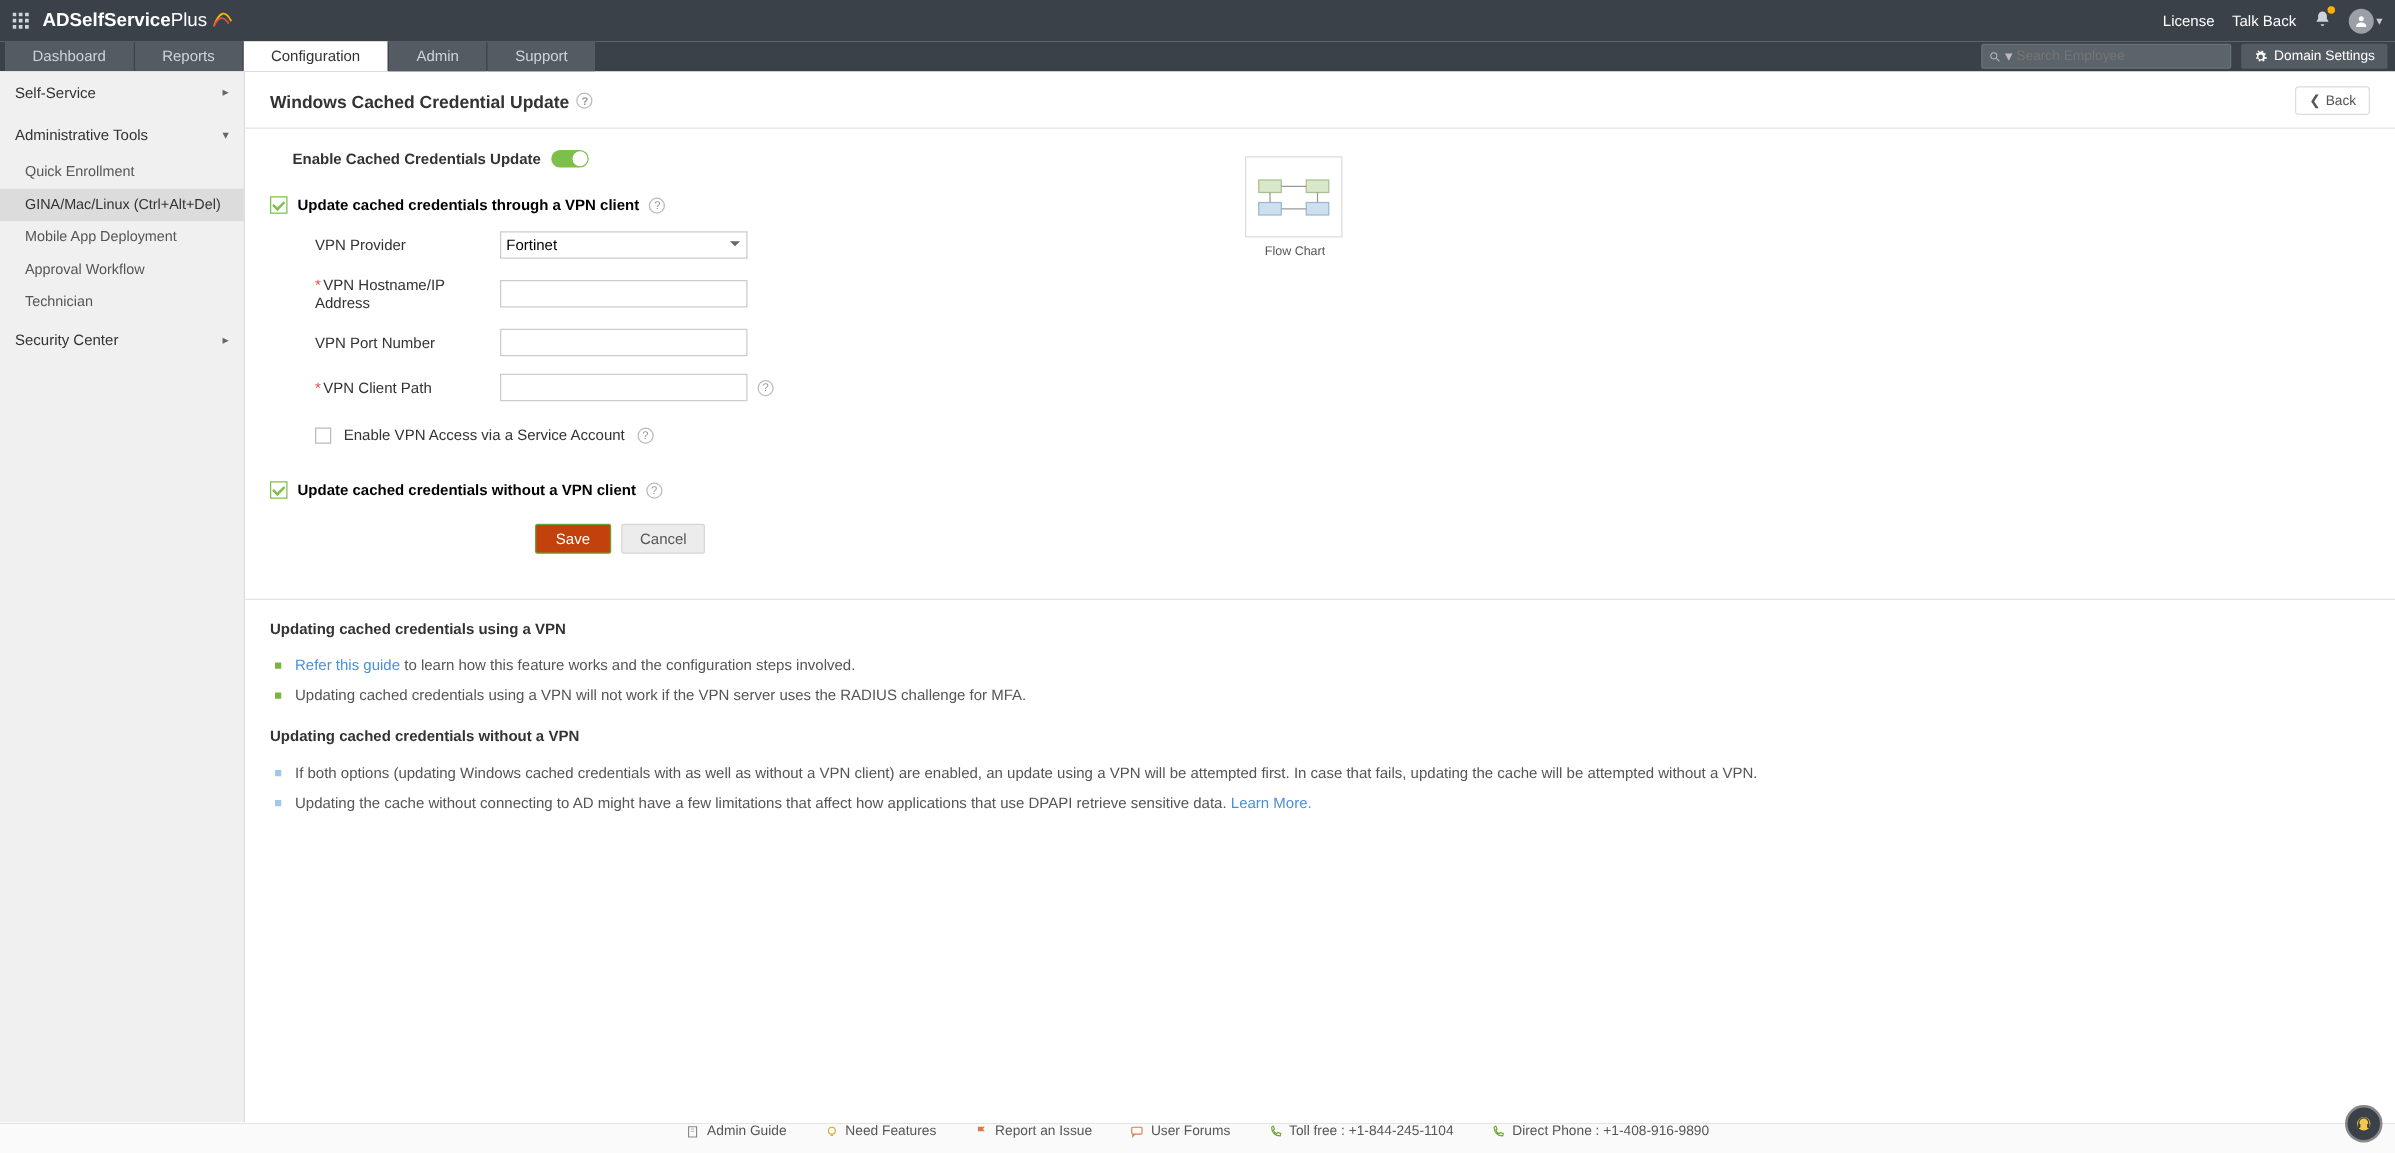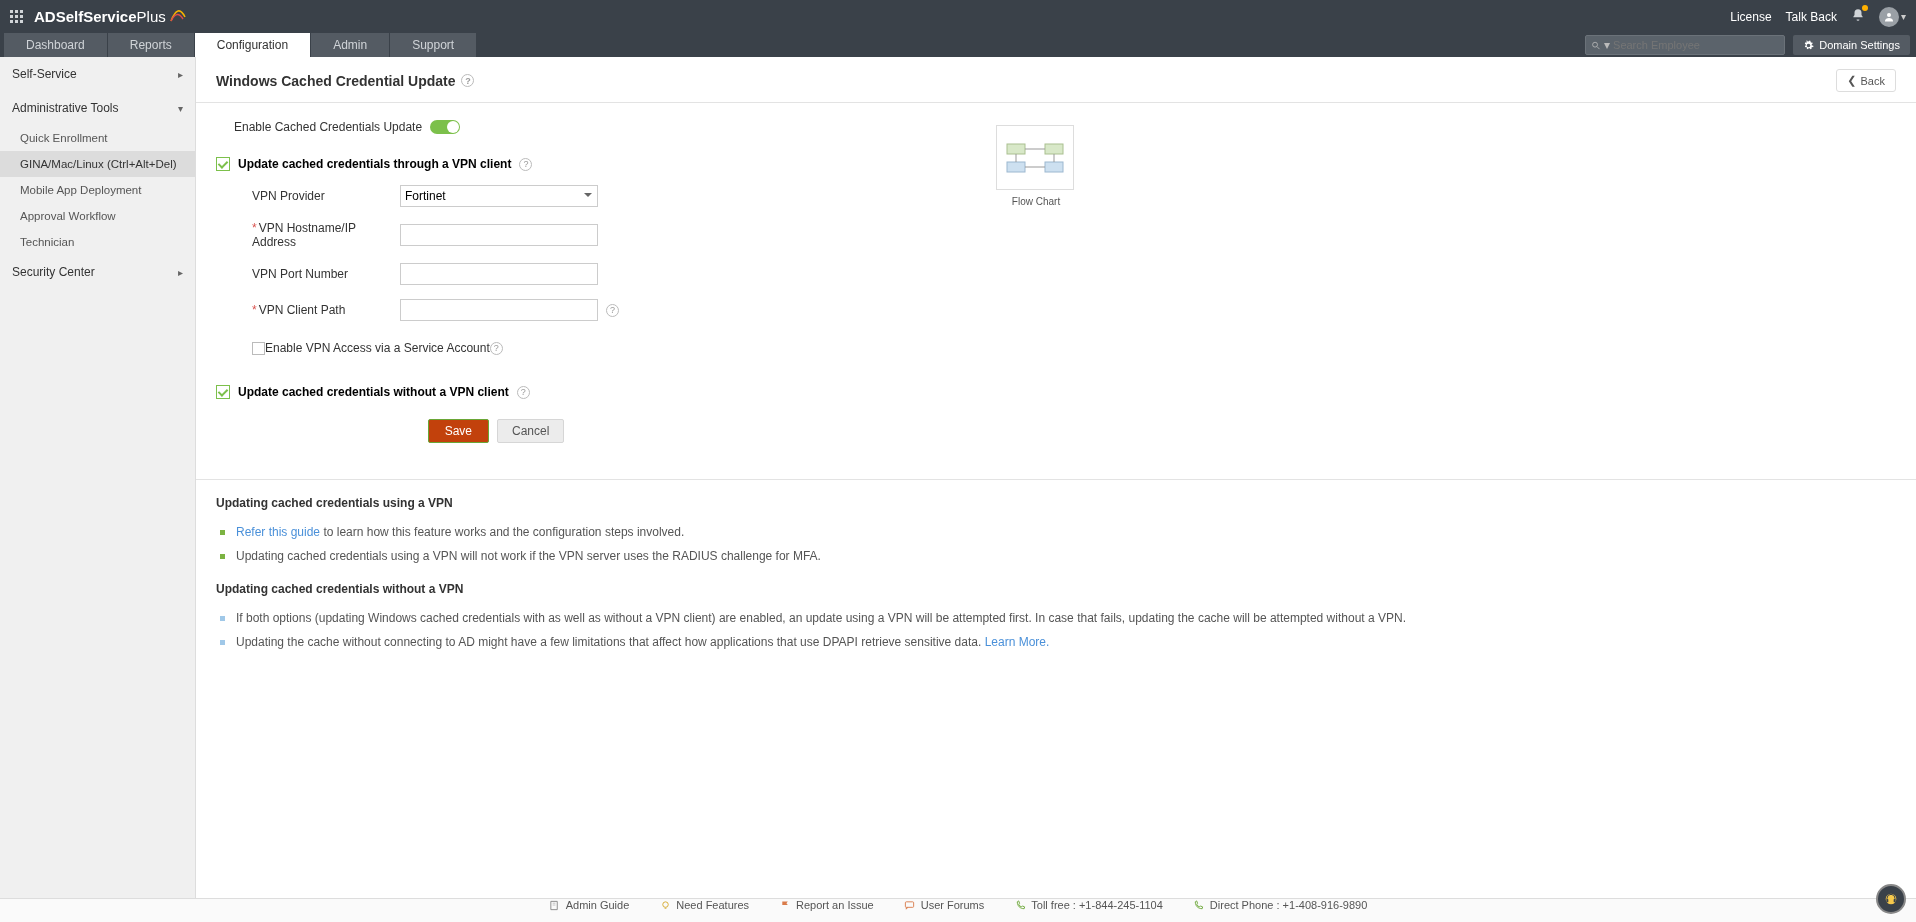--- a/index.html
+++ b/index.html
@@ -40,42 +40,42 @@
 
 .main { flex: 1; padding: 0; height: calc(100vh - 57px - 24px); overflow: auto; }
 .page-header { display:flex; align-items:center; padding: 12px 20px 10px; border-bottom: 1px solid #e3e3e3; }
 .page-title { font-size: 14px; font-weight: 600; color: #333; display:flex; align-items:center; gap:6px; }
 .help-icon { display:inline-flex; width:13px; height:13px; border:1px solid #bbb; border-radius:50%; align-items:center; justify-content:center; font-size:9px; color:#999; cursor:pointer; }
 .back-btn { margin-left:auto; border:1px solid #ddd; padding:4px 10px; font-size:11px; color:#555; cursor:pointer; border-radius:3px; display:flex; align-items:center; gap:4px; }
 
 .form-area { padding: 12px 20px; display:flex; gap:60px; align-items:flex-start; }
 .form-col { flex: 0 0 720px; }
 
-.row { display: flex; align-items: center; padding: 5px 0; }
+.row { display: flex; align-items: center; padding: 5px 0; font-weight: bold; }
 .enable-label { font-size: 12px; color: #333; margin-left: 18px; margin-right: 8px; }
 
 .toggle { width: 30px; height: 14px; background: #7cc04b; border-radius: 7px; position: relative; cursor:pointer; }
 .toggle .knob { width: 12px; height: 12px; background: #fff; border-radius: 50%; position: absolute; top: 1px; right: 1px; }
 
 .section-check { display:flex; align-items:center; gap:8px; margin-top: 18px; }
 .checkbox { width: 14px; height: 14px; border: 1px solid #7cc04b; background:#fff; display:flex; align-items:center; justify-content:center; cursor:pointer; }
 .checkbox.checked::after { content: ""; width: 4px; height: 7px; border: solid #7cc04b; border-width: 0 2px 2px 0; transform: rotate(45deg); margin-top:-2px; }
 .checkbox-small { width: 13px; height: 13px; border: 1px solid #bbb; background:#fff; cursor:pointer; }
 .section-title { font-size: 12px; font-weight: 700; color: #000; }
 
 .fields { padding: 14px 0 6px 36px; }
 .field-row { display:flex; align-items:center; margin-bottom: 14px; }
 .field-label { width: 148px; font-size: 12px; color: #333; }
 .req { color: #d9534f; margin-right: 2px; }
 .select { position:relative; }
 .select select { width: 198px; height: 22px; border: 1px solid #ccc; font-size: 12px; padding: 1px 4px; background:#fff; appearance:none; }
 .select::after { content: ""; position:absolute; right:6px; top:8px; border:4px solid transparent; border-top-color:#666; pointer-events:none; }
 .text-input { width: 198px; height: 22px; border: 1px solid #ccc; font-size: 12px; padding: 1px 4px; }
 
-.sub-check-row { padding: 0 0 8px 36px; display:flex; align-items:center; }
+.sub-check-row { padding: 0 0 8px 36px; display:flex; align-items:center; gap:10px; }
 
 .flow-box { width: 80px; text-align: center; margin-top: 10px; }
 .flow-thumb { width: 78px; height: 65px; border: 1px solid #ddd; background:#fff; display:flex; align-items:center; justify-content:center; cursor:pointer; }
 .flow-thumb svg { }
 .flow-caption { font-size: 10px; color: #555; margin-top: 6px; }
 
 .buttons { display:flex; gap:8px; justify-content:center; padding: 20px 0 24px; margin-left:-160px; }
 .btn-save { background:#c2410c; color:#fff; border:1px solid #6aa636; padding: 4px 16px; font-size:12px; cursor:pointer; border-radius:2px; }
 .btn-cancel { background:#ececec; color:#555; border:1px solid #d6d6d6; padding: 4px 14px; font-size:12px; cursor:pointer; border-radius:2px; }
 

